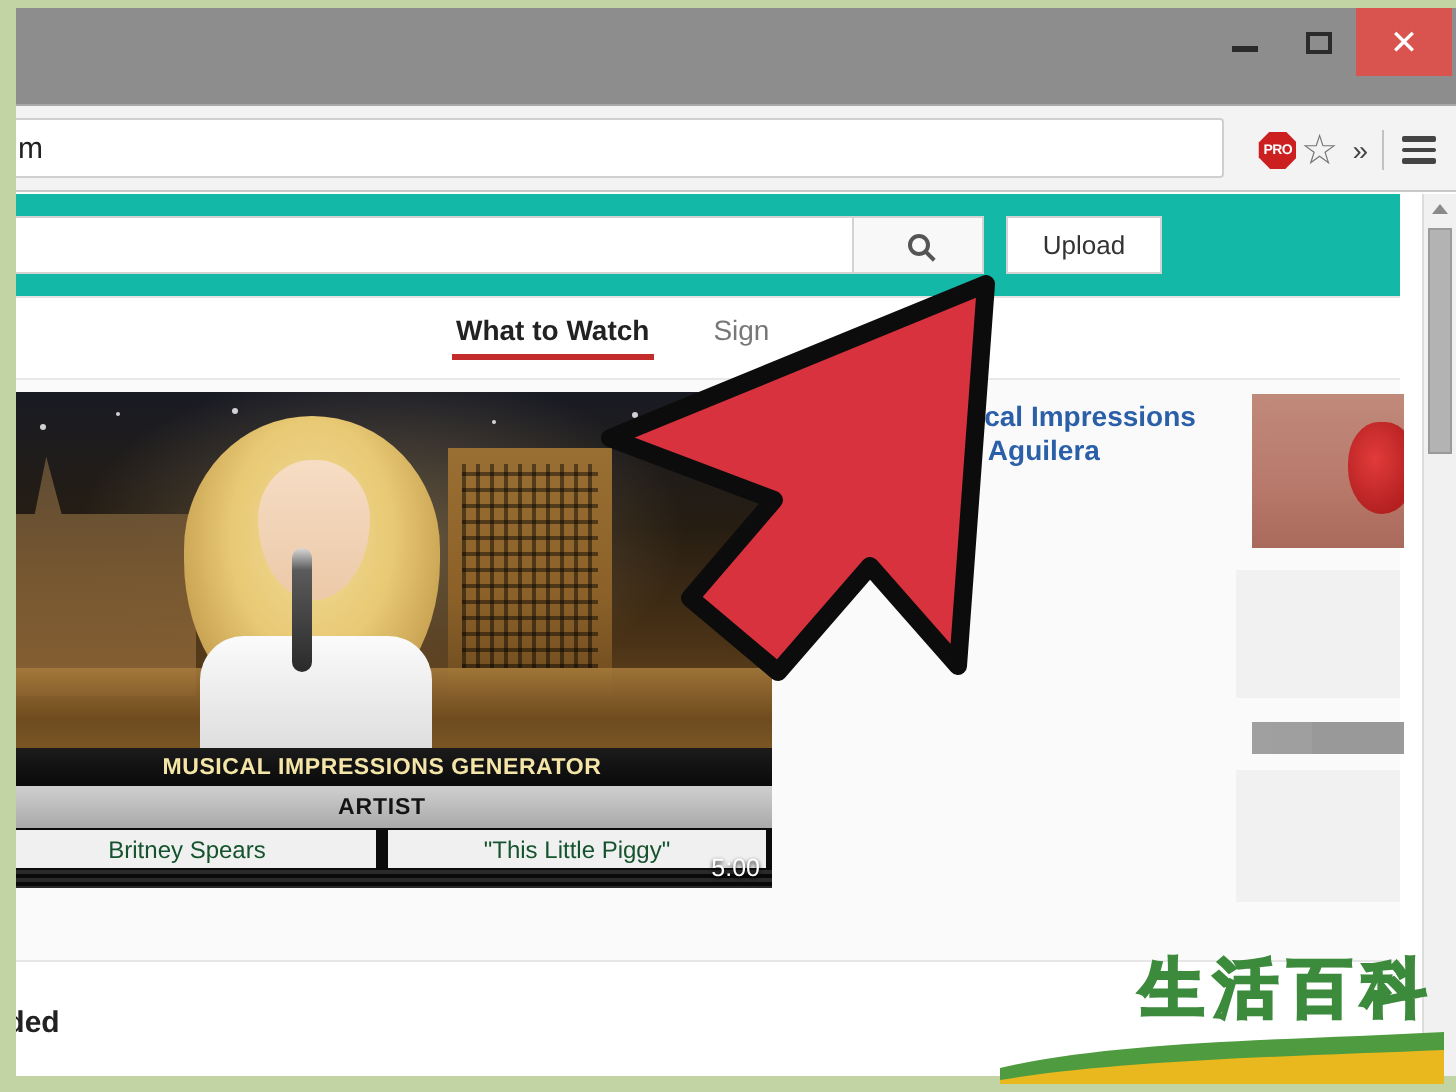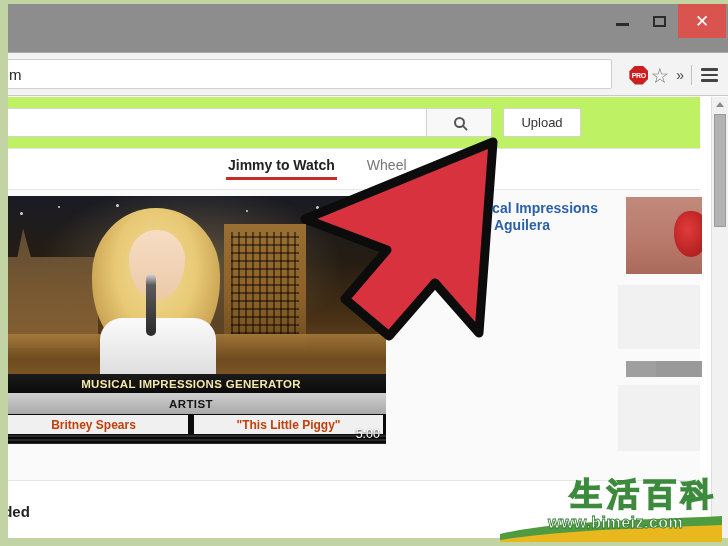--- a/index.html
+++ b/index.html
@@ -75,21 +75,21 @@
     position: absolute; left: 0; top: 93px;
     width: 720px; height: 441px;
     background: #fff;
     overflow: hidden;
   }
 
   
   .masthead {
     position: absolute; left: 0; top: 0;
     width: 692px; height: 52px;
-    background: #bef264; border-bottom: 1px solid #e4e4e4;
+    background: #14b8a6; border-bottom: 1px solid #e4e4e4;
   }
   .search-wrap { position: absolute; left: -12px; top: 11px; display: flex; }
   .search-input {
     width: 430px; height: 29px;
     border: 1px solid #d3d3d3; background: #fff;
     border-right: none;
   }
   .search-btn {
     width: 66px; height: 29px;
     border: 1px solid #d3d3d3;
@@ -213,22 +213,22 @@
     background: linear-gradient(180deg,#cfcfcf,#a9a9a9);
     display: flex;
   }
   .lt-heads div {
     flex: 1; display: flex; align-items: center; justify-content: center;
     font-size: 11.5px; font-weight: bold; color: #141414; letter-spacing: .4px;
   }
   .lt-vals { position: absolute; left: 0; top: 40px; width: 390px; height: 21px; display: flex; }
   .lt-val {
     flex: 1; margin: 1px 3px;
-    background: #f0f0f0; color: #c2410c;
-    font-size: 12px; font-weight: bold;
+    background: #f0f0f0; color: #14532d;
+    font-size: 12px; font-weight: normal;
     display: flex; align-items: center; justify-content: center;
   }
   .lt-bars {
     position: absolute; left: 0; top: 61px; width: 390px; height: 9px;
     background: repeating-linear-gradient(180deg,#2a2a2a 0 2px,#090909 2px 4px);
   }
   .duration {
     position: absolute; right: 6px; bottom: 3px;
     color: #fff; font-size: 12.5px; font-weight: normal;
     text-shadow: 0 1px 2px #000;
@@ -353,22 +353,22 @@
         <div class="search-wrap">
           <input class="search-input" type="text" placeholder="" style="">
           <div class="search-btn">
             <span class="mag"></span>
           </div>
         </div>
         <div class="upload-btn">Upload</div>
       </div>
 
       <div class="tabs">
-        <div class="tab active">Jimmy to Watch</div>
-        <div class="tab inactive">Wheel</div>
+        <div class="tab active">What to Watch</div>
+        <div class="tab inactive">Sign</div>
       </div>
 
       <div class="content">
         <div class="section-divider"></div>
 
         <div class="video-card">
           <div class="thumb">
             <div class="thumb-stage">
               <div class="bldg-l"></div>
               <div class="bldg-r"></div>
@@ -430,16 +430,15 @@
   <svg class="cursor" viewBox="0 0 320 290">
     <path d="M 22 83 L 210 6 L 196 197 L 152 147 L 106 200 L 62 163 L 104 114 Z" fill="#d8323f" stroke="#0c0c0c" stroke-width="9" stroke-linejoin="round"></path>
   </svg>
 
   <div class="watermark">
     <svg class="wm-swoosh" viewBox="0 0 222 26" preserveAspectRatio="none">
       <path d="M0 18 C 60 4, 150 4, 222 0 L222 26 L0 26 Z" fill="#4f9b3f"></path>
       <path d="M0 24 C 60 14, 150 12, 222 9 L222 26 L0 26 Z" fill="#e8b81e"></path>
     </svg>
     <div class="wm-chars">生活百科</div>
-    <div class="wm-url">www.bimeiz.com</div>
   </div>
 
 </div>
 
 </body></html>

